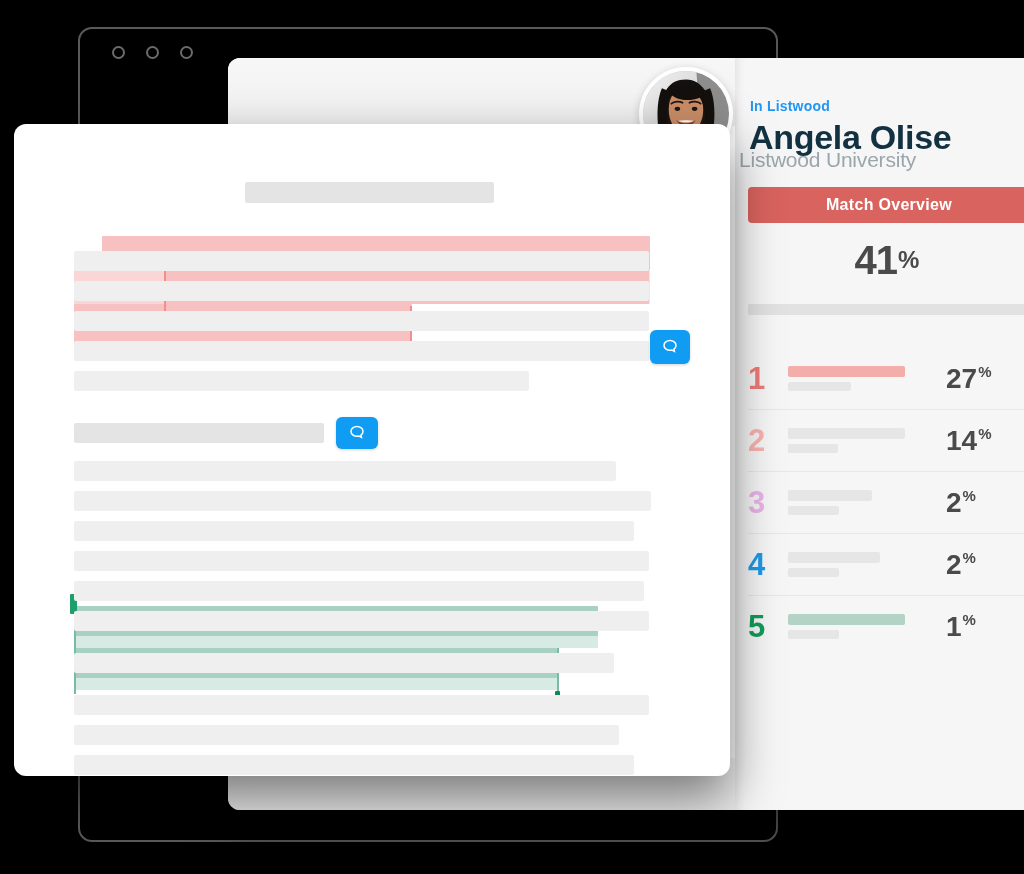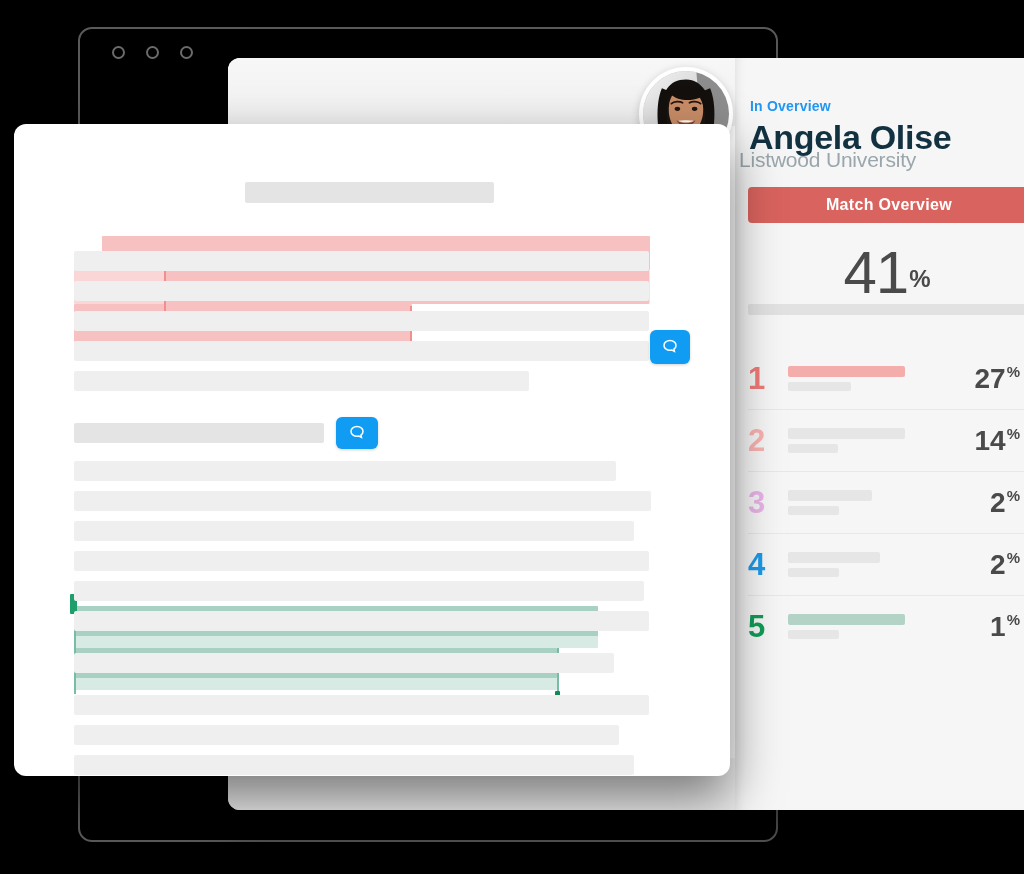--- a/index.html
+++ b/index.html
@@ -66,42 +66,42 @@
     background:#d9635e;border-radius:4px 0 0 4px;
     color:#ffffff;font-size:16px;font-weight:bold;letter-spacing:.3px;
     display:flex;align-items:center;justify-content:center;
     padding-right:24px;box-sizing:border-box;
     border:none;cursor:pointer;
   }
   .mp-score{
     position:absolute;left:0;right:0;top:180px;
     text-align:center;color:#4a4a4a;
   }
-  .mp-score .num{font-size:60px;font-weight:normal;letter-spacing:-1px;vertical-align:baseline;margin-left:15px;}
+  .mp-score .num{font-size:40px;font-weight:bold;letter-spacing:-1px;vertical-align:baseline;margin-left:15px;}
   .mp-score .pct{font-size:24px;font-weight:bold;vertical-align:super;margin-left:1px;}
   .mp-divider{
     position:absolute;left:13px;top:246px;right:0;height:11px;
     background:#e2e2e2;border-radius:2px 0 0 2px;
   }
 
   .mp-list{position:absolute;left:13px;top:290px;right:0;}
   .mp-row{
     position:relative;height:61px;display:flex;align-items:center;
     border-bottom:1px solid #e8e8e8;
   }
   .mp-row:last-child{border-bottom:none;}
   .mp-rank{
     width:40px;flex:0 0 40px;text-align:left;
     font-size:31px;font-weight:bold;line-height:1;
   }
   .mp-bars{flex:1 1 auto;padding-right:8px;}
   .mp-bar{height:11px;border-radius:2px;margin-bottom:5px;}
   .mp-sub{height:9px;border-radius:2px;background:#e6e6e6;}
   .mp-val{
-    flex:0 0 74px;text-align:right;padding-right:4px;
+    flex:0 0 74px;padding-right:4px;
     font-size:28px;font-weight:bold;color:#4a4a4a;white-space:nowrap;
   }
   .mp-val .pc{font-size:15px;vertical-align:super;margin-left:1px;}
 
   
   .avatar{
     position:absolute;left:639px;top:67px;width:94px;height:94px;
     border-radius:50%;overflow:hidden;
     border:4px solid #ffffff;box-sizing:border-box;
     box-shadow:0 2px 8px rgba(0,0,0,0.18);
@@ -157,21 +157,21 @@
     <span class="dot"></span>
     <span class="dot"></span>
   </div>
 
   <div class="mid-card">
     <div class="mid-header"></div>
     <div class="mid-footer"></div>
   </div>
 
   <div class="match-panel">
-    <div class="mp-status">In Overview</div>
+    <div class="mp-status">In Listwood</div>
     <div class="mp-name">Angela Olise</div>
     <div class="mp-org">Listwood University</div>
     <button class="mp-btn">Match Overview</button>
 
     <div class="mp-score">
       <span class="num">41</span><span class="pct">%</span>
     </div>
 
     <div class="mp-divider"></div>
 

